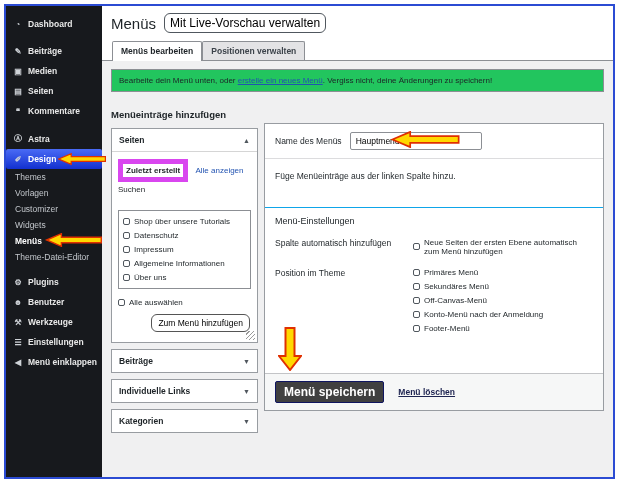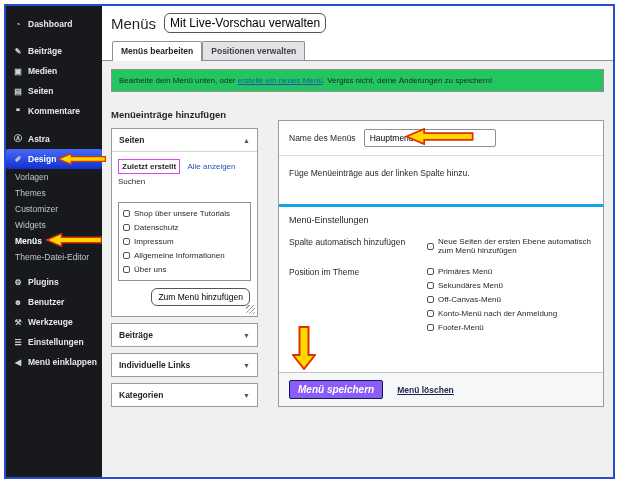--- a/index.html
+++ b/index.html
@@ -25,55 +25,55 @@
   .btn-secondary { border: 1px solid #50575e; background: #fff; border-radius: 6px; padding: 2px 5px; font-size: 12px; font-family: inherit; cursor: pointer; }
   .tabs { display: flex; margin-top: 8px; padding: 0 1px; }
   .tab { border: 1px solid #8c8f94; border-bottom: none; border-radius: 2px 2px 0 0; padding: 4px 8px; font-weight: bold; cursor: pointer; }
   .tab.active { background: #fff; position: relative; z-index: 2; margin-bottom: -1px; }
   .tab.inactive { background: #e3e3e5; color: #3c434a; }
   .tabline { border-bottom: 1px solid #8c8f94; }
 
   .notice { margin: 8px 9px; background: #22c55e; border: 1px solid #8c8f94; padding: 6px 7px; font-size: 8px; }
   .link { color: #2253b1; text-decoration: underline; cursor: pointer; }
 
-  .cols { display: flex; gap: 20px; padding: 0 9px; align-items: flex-end; }
+  .cols { display: flex; gap: 6px; padding: 0 9px; align-items: center; }
   .col-heading { font-size: 9.5px; font-weight: bold; margin: 9px 0 8px 0; }
   .left-col { width: 147px; flex-shrink: 0; }
   .right-col { flex: 1; }
 
   
   .panel { background: #fff; border: 1px solid #989ca1; }
   .acc-head { display: flex; justify-content: space-between; align-items: center; padding: 6px 7px; font-weight: bold; cursor: pointer; }
   .acc-head .car { color: #50575e; font-size: 7px; }
   .acc-open .acc-head { border-bottom: 1px solid #d5d5d5; }
   .acc-body { padding: 7px 6px 10px 6px; position: relative; }
   .ftabs { font-size: 8px; }
-  .ftab-active { display: inline-block; border: 1px solid #d946ef; padding: 2px 3px; font-weight: bold; background: #fff; cursor: pointer; }
+  .ftab-active { display: inline-block; border: 5px solid #d946ef; padding: 2px 3px; font-weight: bold; background: #fff; cursor: pointer; }
   .ftab-link { color: #2253b1; margin-left: 5px; cursor: pointer; }
   .ftab-plain { display: block; margin-top: 3px; cursor: pointer; }
   .listbox { border: 1px solid #8c8f94; margin-top: 16px; padding: 6px 4px; display: flex; flex-direction: column; gap: 5px; background: #fff; }
   .chk-row { display: flex; align-items: center; gap: 4px; font-size: 8px; cursor: pointer; }
   .chk { width: 7px; height: 7px; border: 1px solid #50575e; border-radius: 2px; background: #fff; flex-shrink: 0; }
   .selall { margin-top: 9px; }
   .add-btn { display: block; margin: 7px 1px 0 auto; border: 1px solid #555; background: #fff; border-radius: 6px; padding: 3px 6px; font-size: 8.5px; font-family: inherit; cursor: pointer; }
   .resize-handle { position: absolute; right: 2px; bottom: 2px; width: 9px; height: 9px;
     background: repeating-linear-gradient(135deg, transparent 0 2px, #9a9a9a 2px 3px); cursor: nwse-resize; }
   .acc-closed { margin-top: 6px; }
 
   
   .name-row { display: flex; align-items: center; gap: 8px; padding: 8px 10px; border-bottom: 1px solid #dcdcde; position: relative; }
   .name-input { width: 132px; border: 1px solid #8c8f94; border-radius: 2px; padding: 3px 5px; font-size: 8.5px; font-family: inherit; }
-  .helper { padding: 12px 10px 26px 10px; border-bottom: 3px solid #0ea5e9; }
+  .helper { padding: 12px 10px 26px 10px; border-bottom: 1px solid #0ea5e9; }
   .settings { padding: 8px 10px 28px 10px; position: relative; }
   .settings h3 { font-size: 9px; font-weight: normal; margin-bottom: 12px; }
   .set-row { display: flex; margin-bottom: 12px; }
   .set-label { width: 138px; flex-shrink: 0; }
   .pos-list { display: flex; flex-direction: column; gap: 5px; }
   .panel-footer { border-top: 1px solid #c3c4c7; background: #f6f7f7; padding: 7px 10px; display: flex; align-items: center; gap: 14px; }
-  .save-btn { background: #8b5cf6; color: #fff; border: 1px solid #0f1560; border-radius: 2px; padding: 3px 8px; font-weight: bold; font-size: 10px; font-family: inherit; cursor: pointer; font-style: italic; }
+  .save-btn { background: #404040; color: #fff; border: 1px solid #0f1560; border-radius: 2px; padding: 3px 8px; font-weight: bold; font-size: 12px; font-family: inherit; cursor: pointer; }
   .del-link { color: #1d2350; text-decoration: underline; font-weight: bold; cursor: pointer; }
   .arrow-down { position: absolute; left: 13px; bottom: -18px; pointer-events: none; z-index: 3; }
 </style>
 </head>
 <body>
 
 <div class="frame">
 <div class="frame-inner">
 
   <div class="sidebar">
@@ -103,22 +103,22 @@
       <span class="sb-ico">Ⓐ</span>
       <span>Astra</span>
     </div>
     <div class="sb-item active">
       <span class="sb-ico">✐</span>
       <span>Design</span>
       <svg class="arrow-left" style="left:52px;top:3px;" width="48" height="14" viewBox="0 0 80 20">
         <polygon points="1,10 22,1 22,6 79,6 79,14 22,14 22,19" fill="#ffd800" stroke="#e03000" stroke-width="2"></polygon>
       </svg>
     </div>
+    <div class="sb-sub">Themes</div>
     <div class="sb-sub">Vorlagen</div>
-    <div class="sb-sub">Themes</div>
     <div class="sb-sub">Customizer</div>
     <div class="sb-sub">Widgets</div>
     <div class="sb-sub current">
       <span>Menüs</span>
       <svg class="arrow-left" style="left:33px;top:0px;" width="70" height="14" viewBox="0 0 80 20">
         <polygon points="1,10 22,1 22,6 79,6 79,14 22,14 22,19" fill="#ffd800" stroke="#e03000" stroke-width="2"></polygon>
       </svg>
     </div>
     <div class="sb-sub">Theme-Datei-Editor</div>
     <div class="sb-sep"></div>
@@ -192,20 +192,24 @@
               </label>
               <label class="chk-row">
                 <span class="chk"></span>
                 <span>Allgemeine Informationen</span>
               </label>
               <label class="chk-row">
                 <span class="chk"></span>
                 <span>Über uns</span>
               </label>
             </div>
+            <label class="chk-row selall">
+              <span class="chk"></span>
+              <span>Alle auswählen</span>
+            </label>
             <button class="add-btn">Zum Menü hinzufügen</button>
             <div class="resize-handle"></div>
           </div>
         </div>
 
         <div class="panel acc-closed">
           <div class="acc-head">
             <span>Beiträge</span>
             <span class="car">▼</span>
           </div>

